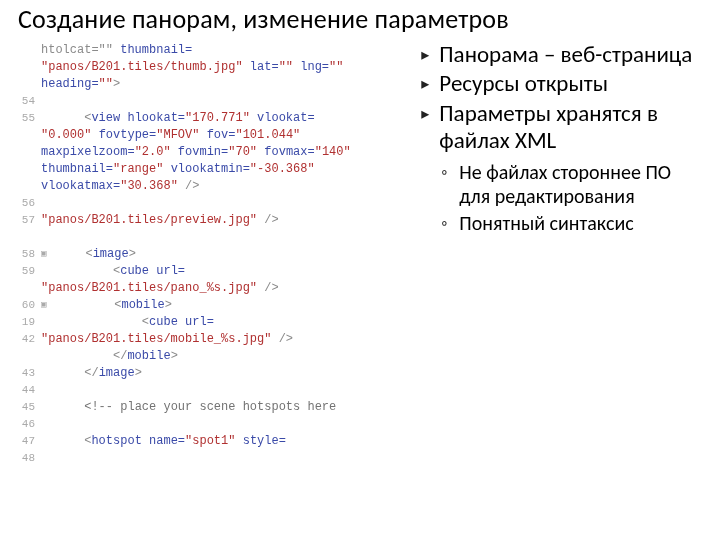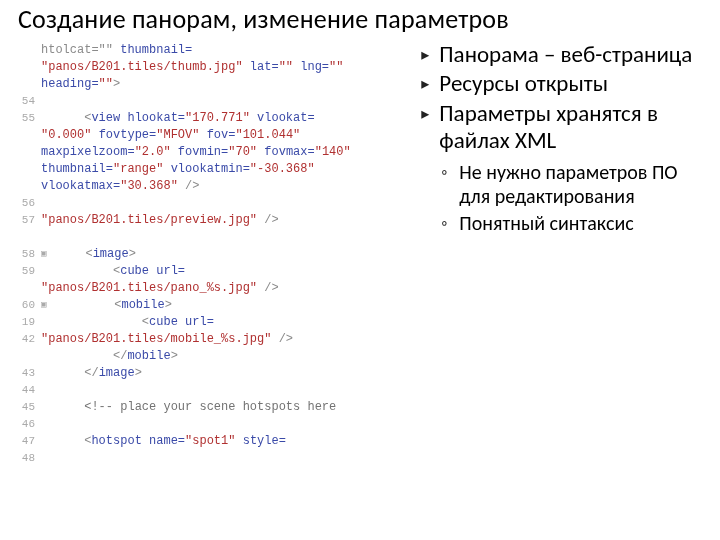--- a/index.html
+++ b/index.html
@@ -156,18 +156,18 @@
       </div>
     </div>
 
     <div class="right">
       <ul class="main">
         <li>Панорама – веб-страница</li>
         <li>Ресурсы открыты</li>
         <li>Параметры хранятся в файлах XML</li>
       </ul>
       <ul class="sub">
-        <li>Не нужно параметров ПО для редактирования</li>
+        <li>Не файлах стороннее ПО для редактирования</li>
         <li>Понятный синтаксис</li>
       </ul>
     </div>
   </div>
 </div>
 
 </body></html>

